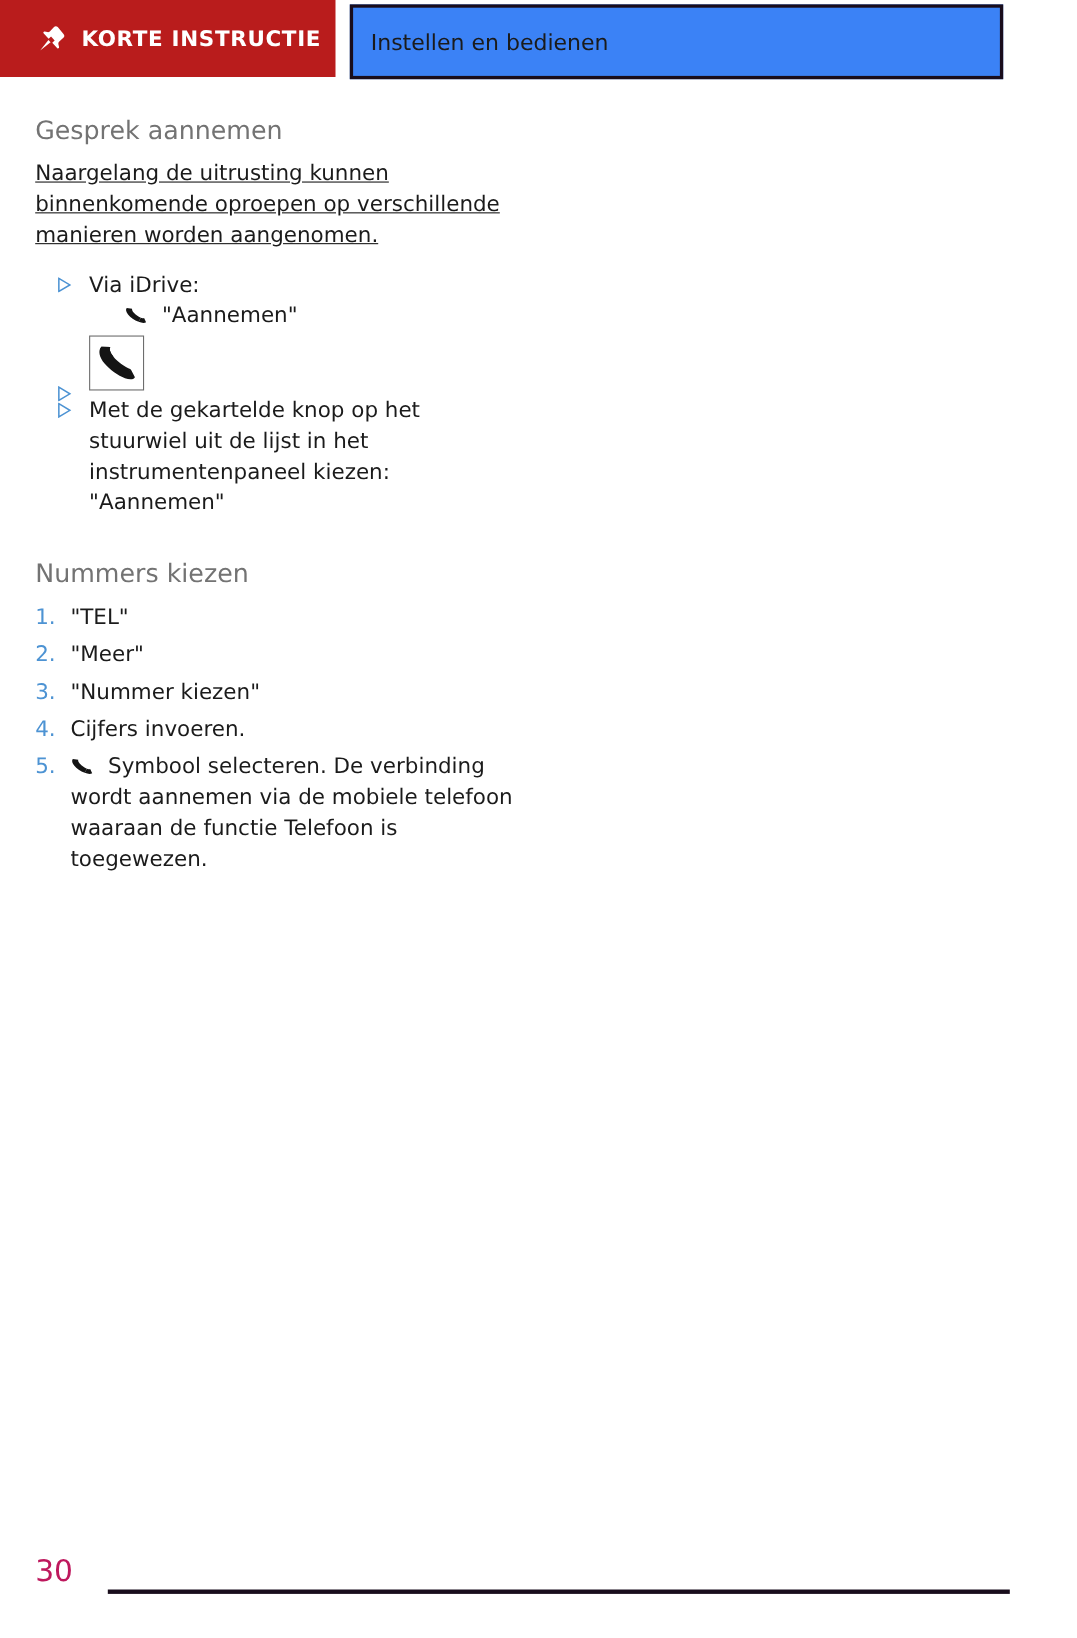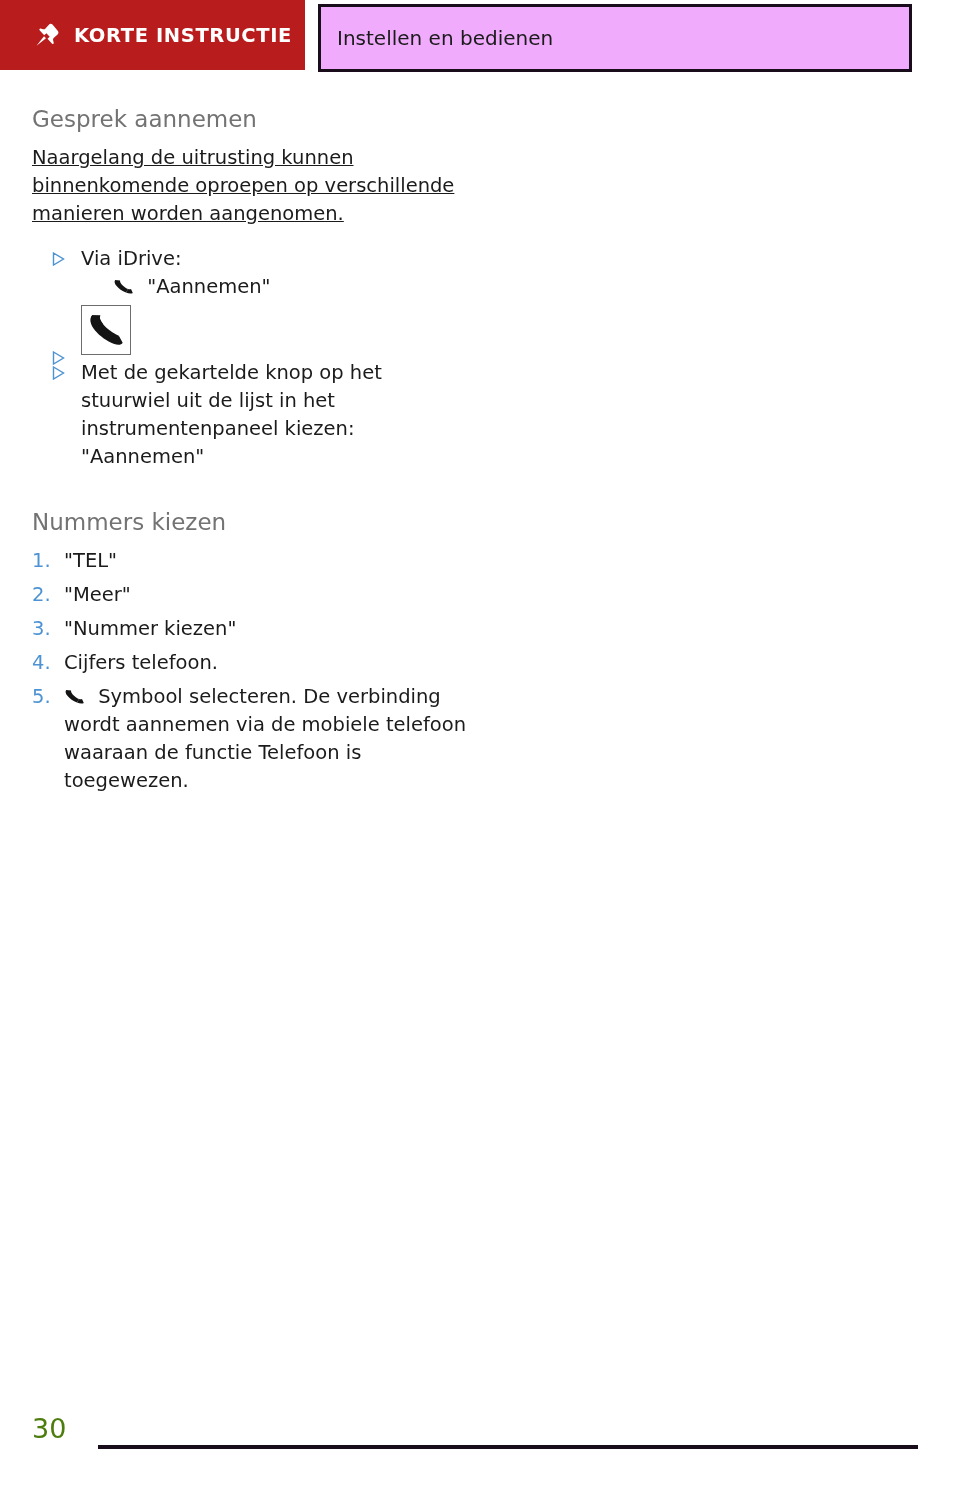--- a/index.html
+++ b/index.html
@@ -51,21 +51,21 @@
     white-space: nowrap;
   }
   .tab-box {
     position: absolute;
     top: 4px;
     left: 318px;
     width: 594px;
     height: 68px;
     border: 3px solid #190d1c;
     box-sizing: border-box;
-    background: #f0abfc;
+    background: #3b82f6;
     display: flex;
     align-items: center;
     padding-left: 16px;
   }
   .tab-title {
     font-size: 20px;
     color: #1b1b1b;
     white-space: nowrap;
   }
 
@@ -170,21 +170,21 @@
     left: 0;
     bottom: 36px;
     width: 979px;
     height: 40px;
   }
   .page-number {
     position: absolute;
     left: 32px;
     top: 0;
     font-size: 27px;
-    color: #4d7c0f;
+    color: #be185d;
     line-height: 32px;
   }
   .footer-rule {
     position: absolute;
     left: 98px;
     top: 32px;
     width: 820px;
     height: 4px;
     background: #190d1c;
   }
@@ -268,21 +268,21 @@
       <span>"Meer"</span>
     </li>
 
     <li>
       <span class="num">3.</span>
       <span>"Nummer kiezen"</span>
     </li>
 
     <li>
       <span class="num">4.</span>
-      <span>Cijfers telefoon.</span>
+      <span>Cijfers invoeren.</span>
     </li>
 
     <li>
       <span class="num">5.</span>
       <svg class="inline-phone" viewBox="0 0 22 17">
         <path d="M2.2 2.0 C1.0 3.4 1.6 5.6 3.4 7.8 C5.6 10.5 9.2 13.2 13.0 14.6 L15.0 10.9 C12.6 9.9 10.3 8.3 8.7 6.4 C7.4 4.9 6.8 3.5 7.1 2.6 Z" fill="#141414"></path>
         <path d="M13.0 14.6 C15.6 15.6 18.2 15.9 19.8 15.0 L18.0 11.0 C17.2 11.4 16.1 11.4 15.0 10.9 Z" fill="#141414"></path>
       </svg>
       <span>Symbool selecteren. De verbinding wordt aannemen via de mobiele telefoon waaraan de functie Telefoon is toegewezen.</span>
     </li>

